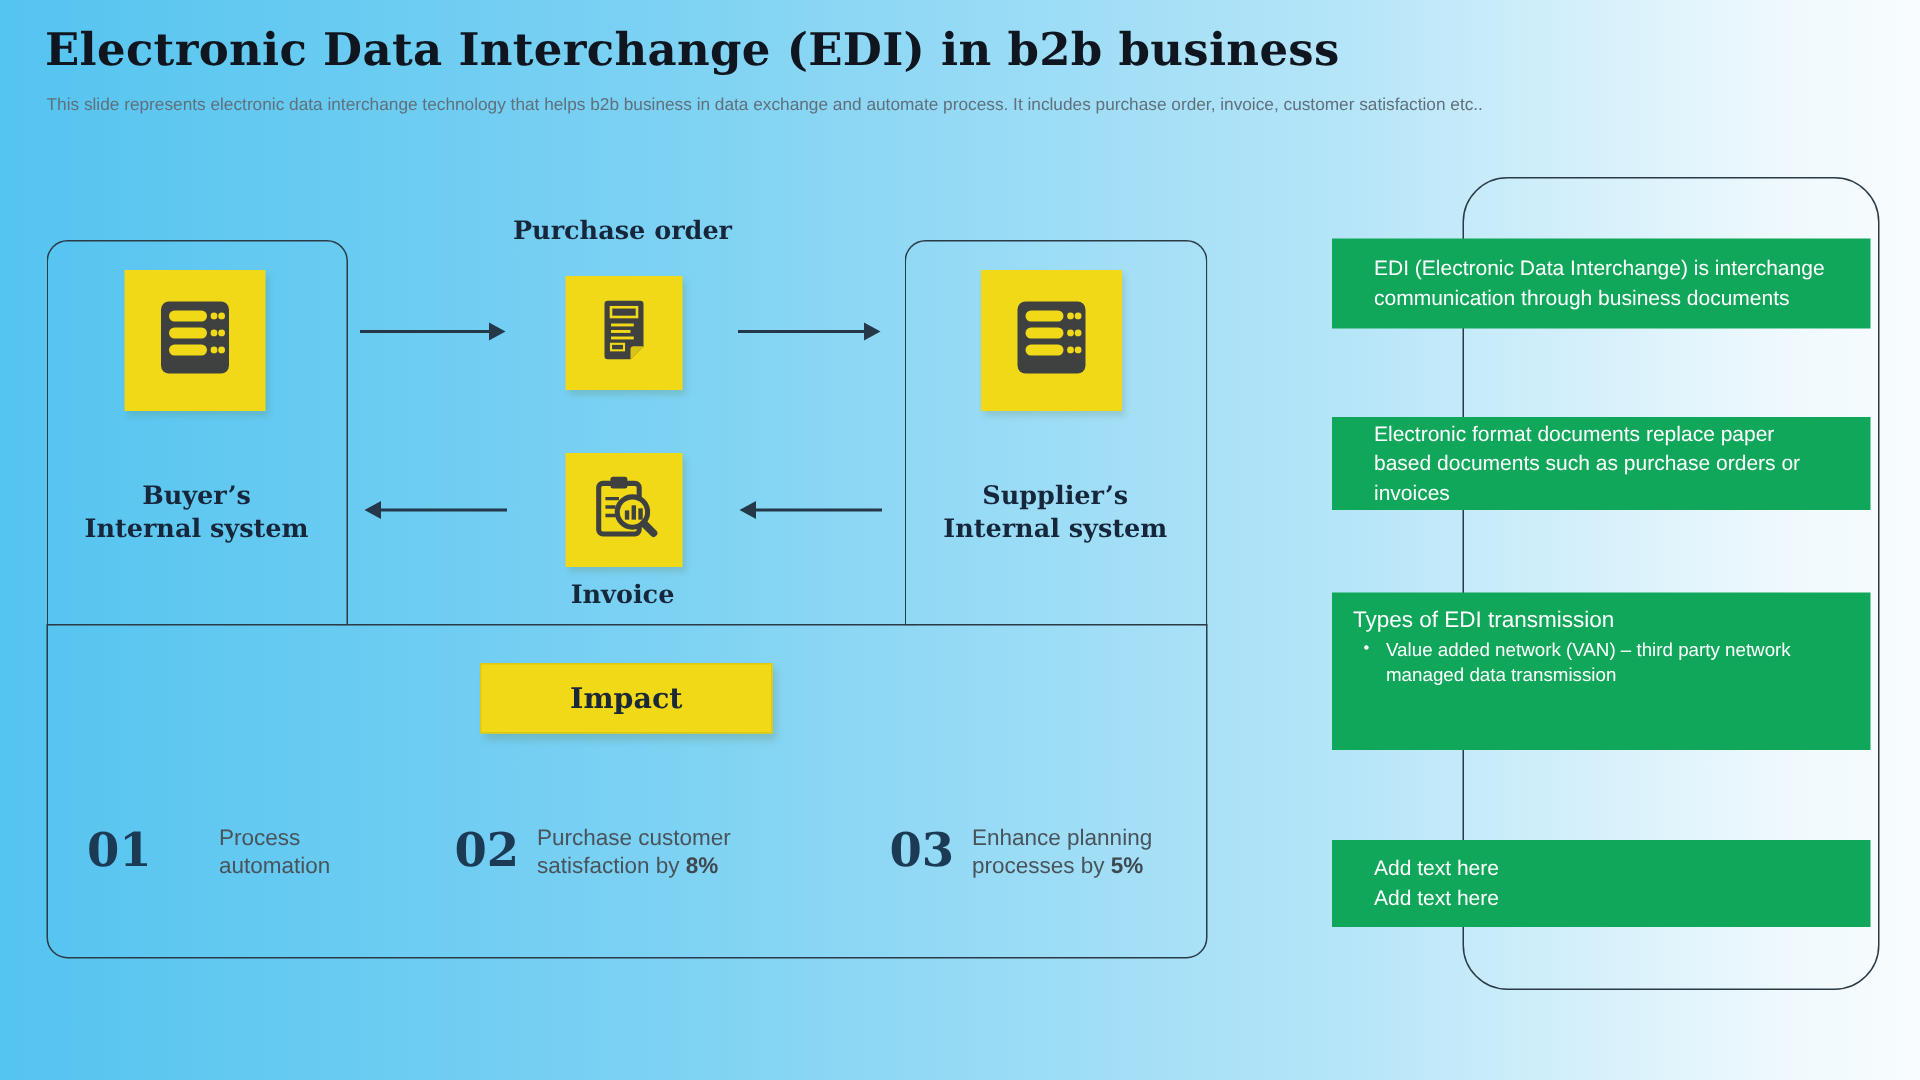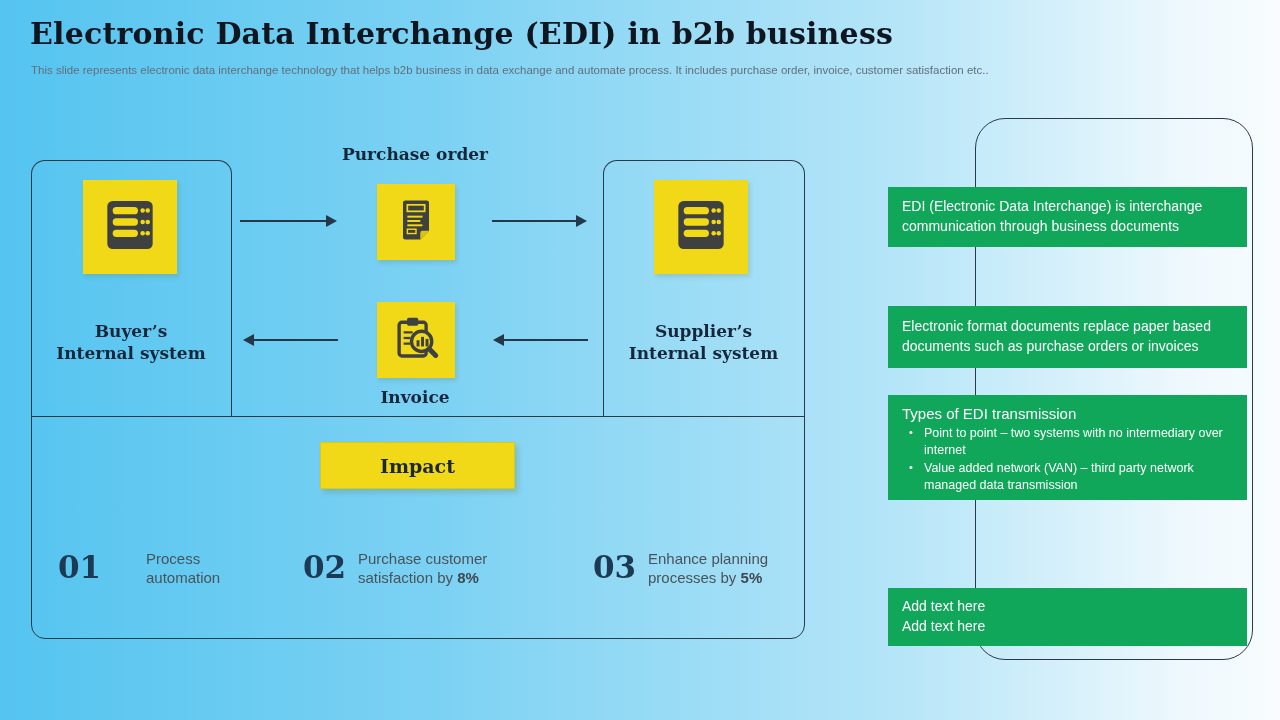--- a/index.html
+++ b/index.html
@@ -47,21 +47,21 @@
         font-weight:bold;font-size:19px;color:#1B2838;box-shadow:3px 4px 5px rgba(90,110,40,.22);}
   .item-number{font-family:"DejaVu Serif",serif;font-weight:bold;font-size:31px;color:#1C3A54;}
   .item-text{font-size:15px;color:#49535B;line-height:1.25;}
   .item-text b{color:#3E4850;}
   .n1{left:58px;top:549px;} .t1{left:146px;top:550px;width:112px;}
   .n2{left:303px;top:549px;} .t2{left:358px;top:550px;width:142px;}
   .n3{left:593px;top:549px;} .t3{left:648px;top:550px;width:128px;}
   
   .panel-frame{left:975px;top:118px;width:276px;height:540px;border:1.6px solid #2A3B47;border-radius:30px;}
   .gbox{left:888px;width:359px;background:#11A75A;color:#fff;box-sizing:border-box;}
-  .gnote{display:flex;align-items:center;padding:8px 14px;font-size:14px;line-height:1.4;margin-top:28px;}
+  .gnote{display:flex;align-items:center;padding:8px 28px;font-size:14px;line-height:1.4;}
   .g1{top:159px;height:60px;}
   .g2{top:278px;height:62px;}
   .g3{top:395px;height:105px;padding:10px 14px 8px;}
   .g4{top:560px;height:58px;white-space:pre-line;}
   .g3 .gtitle{font-size:15px;margin-bottom:3px;}
   .g3 ul{margin:0;padding:0;list-style:none;}
   .g3 li{position:relative;font-size:12.5px;line-height:1.32;padding-left:22px;margin-bottom:2px;}
   .g3 li::before{content:"\2022";position:absolute;left:7px;top:0;font-size:11px;}
   
   .footer{left:0;right:0;top:697px;text-align:center;font-size:13px;color:#3C4854;}
@@ -171,21 +171,20 @@
   <div class="abs item-text t3"><span>Enhance planning processes by </span><b>5%</b></div>
 
   <div class="abs panel-frame"></div>
 
   <div class="abs gbox gnote g1">EDI (Electronic Data Interchange) is interchange communication through business documents</div>
   <div class="abs gbox gnote g2">Electronic format documents replace paper based documents such as purchase orders or invoices</div>
 
   <div class="abs gbox g3">
     <div class="gtitle">Types of EDI transmission</div>
     <ul>
-      <li>Point to point – two systems with no intermediary over internet</li>
       <li>Value added network (VAN) – third party network managed data transmission</li>
     </ul>
   </div>
 
   <div class="abs gbox gnote g4">Add text here
 Add text here</div>
 
 
 </div>
 

